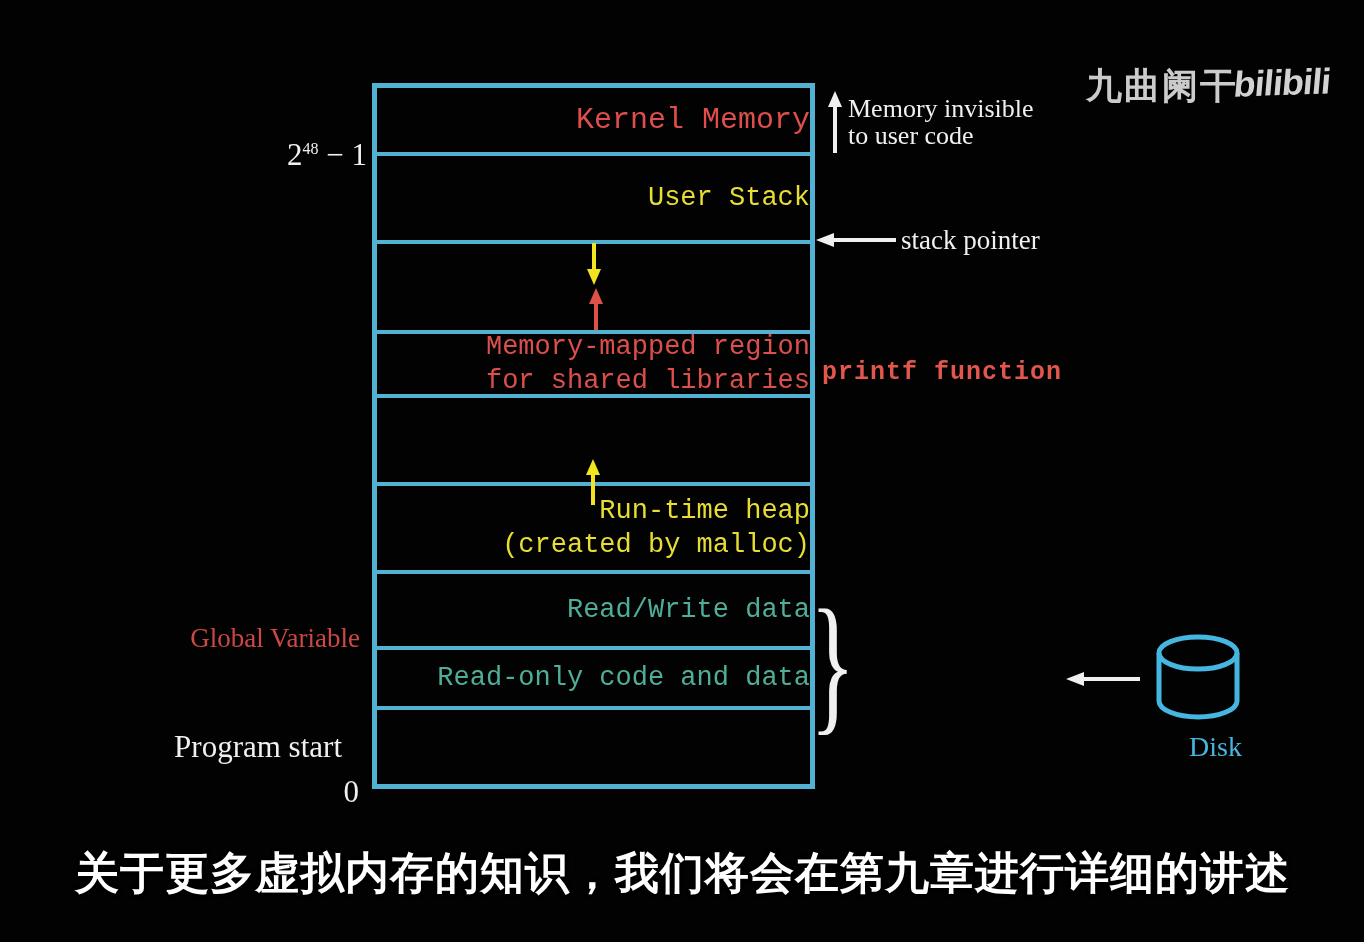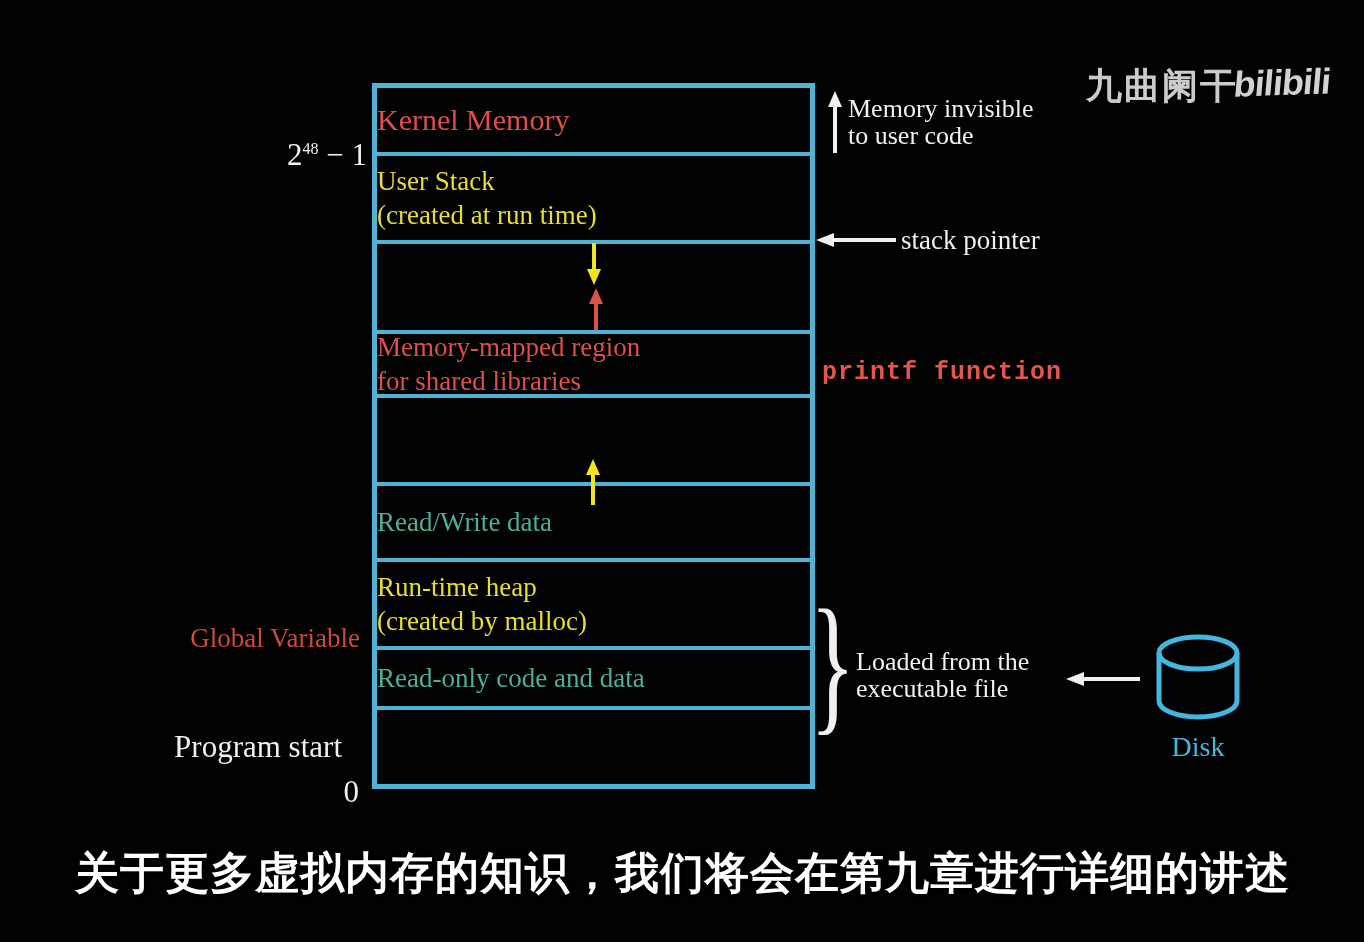--- a/index.html
+++ b/index.html
@@ -22,22 +22,22 @@
   .abs{position:absolute;}
 
   
   .membox{
     left:372px;top:83px;width:443px;height:706px;
     border:5px solid var(--cyan);box-sizing:border-box;
     display:flex;flex-direction:column;
   }
   .mrow{
     box-sizing:border-box;border-bottom:4px solid var(--cyan);
-    display:flex;flex-direction:column;align-items:flex-start;justify-content:center;
-    text-align:center;line-height:34px;font-size:27px;
+    display:flex;flex-direction:column;align-items:flex-end;justify-content:center;
+    text-align:center;line-height:34px;font-size:27px;font-family:Liberation Mono, monospace;
   }
   .mrow:last-child{border-bottom:none;}
   .t-red{color:var(--red);}
   .t-yellow{color:var(--yellow);}
   .t-teal{color:var(--teal);}
   .kernel-text{font-size:30px;}
 
   
   .left-label{text-align:right;color:var(--white);font-size:27px;}
   .left-label.red{color:var(--red-label);}
@@ -45,21 +45,21 @@
   .addr sup{font-size:16px;}
   .right-label{color:var(--white);font-size:26px;line-height:27px;}
   .printf{
     font-family:"Liberation Mono", monospace;font-weight:bold;
     color:#e2564c;font-size:25px;letter-spacing:1px;
   }
   .brace{
     color:var(--white);font-size:152px;line-height:160px;
     transform:scaleX(0.62);transform-origin:left center;font-weight:400;
   }
-  .disk-label{color:var(--cyan-bright);font-size:28px;text-align:center;}
+  .disk-label{color:var(--cyan-bright);font-size:28px;text-align:right;}
 
   
   .wm-cn{
     font-family:"Liberation Sans", sans-serif;font-weight:700;
     color:var(--gray);font-size:36px;letter-spacing:2px;
   }
   .wm-logo{
     font-family:"Liberation Sans", sans-serif;font-weight:800;
     color:#d2d2d2;font-size:36px;letter-spacing:-1px;
     transform:skewX(-7deg) rotate(-2deg);
@@ -78,34 +78,33 @@
 <body>
 
 <div class="stage">
 
   <div class="abs membox">
     <div class="mrow" style="height:68px;">
       <span class="t-red kernel-text">Kernel Memory</span>
     </div>
     <div class="mrow" style="height:88px;">
       <span class="t-yellow">User Stack</span>
-      <span class="t-yellow">(created at run time)</span>
     </div>
     <div class="mrow" style="height:90px;"></div>
     <div class="mrow" style="height:64px;">
       <span class="t-red">Memory-mapped region</span>
       <span class="t-red">for shared libraries</span>
     </div>
     <div class="mrow" style="height:88px;"></div>
-    <div class="mrow" style="height:76px;">
-      <span class="t-teal">Read/Write data</span>
-    </div>
     <div class="mrow" style="height:88px;">
       <span class="t-yellow">Run-time heap</span>
       <span class="t-yellow">(created by malloc)</span>
+    </div>
+    <div class="mrow" style="height:76px;">
+      <span class="t-teal">Read/Write data</span>
     </div>
     <div class="mrow" style="height:60px;">
       <span class="t-teal">Read-only code and data</span>
     </div>
     <div class="mrow" style="height:35px;"></div>
   </div>
 
   <svg class="abs" style="left:586px;top:243px;" width="16" height="42">
     <line x1="8" y1="0" x2="8" y2="29" stroke="#f2e41e" stroke-width="4"></line>
     <polygon points="8,42 1,26 15,26" fill="#f2e41e"></polygon>
@@ -137,24 +136,20 @@
 
   <svg class="abs" style="left:816px;top:232px;" width="80" height="17">
     <polygon points="0,8 18,1 18,15" fill="#f0f0f0"></polygon>
     <line x1="14" y1="8" x2="80" y2="8" stroke="#f0f0f0" stroke-width="4"></line>
   </svg>
   <div class="abs right-label" style="left:901px;top:227px;font-size:27px;">stack pointer</div>
 
   <div class="abs printf" style="left:822px;top:358px;">printf function</div>
 
   <div class="abs brace" style="left:810px;top:584px;">}</div>
-  <div class="abs right-label" style="left:856px;top:648px;">
-    <div>Loaded from the</div>
-    <div>executable file</div>
-  </div>
 
   <svg class="abs" style="left:1066px;top:671px;" width="74" height="17">
     <polygon points="0,8 18,1 18,15" fill="#f0f0f0"></polygon>
     <line x1="14" y1="8" x2="74" y2="8" stroke="#f0f0f0" stroke-width="4"></line>
   </svg>
   <svg class="abs" style="left:1154px;top:629px;" width="88" height="94" viewBox="0 0 88 94">
     <path d="M5 24 V72 A39 16 0 0 0 83 72 V24" fill="none" stroke="#45b6e0" stroke-width="5"></path>
     <ellipse cx="44" cy="24" rx="39" ry="16" fill="none" stroke="#45b6e0" stroke-width="5"></ellipse>
   </svg>
   <div class="abs disk-label" style="left:1154px;top:731px;width:88px;">Disk</div>

